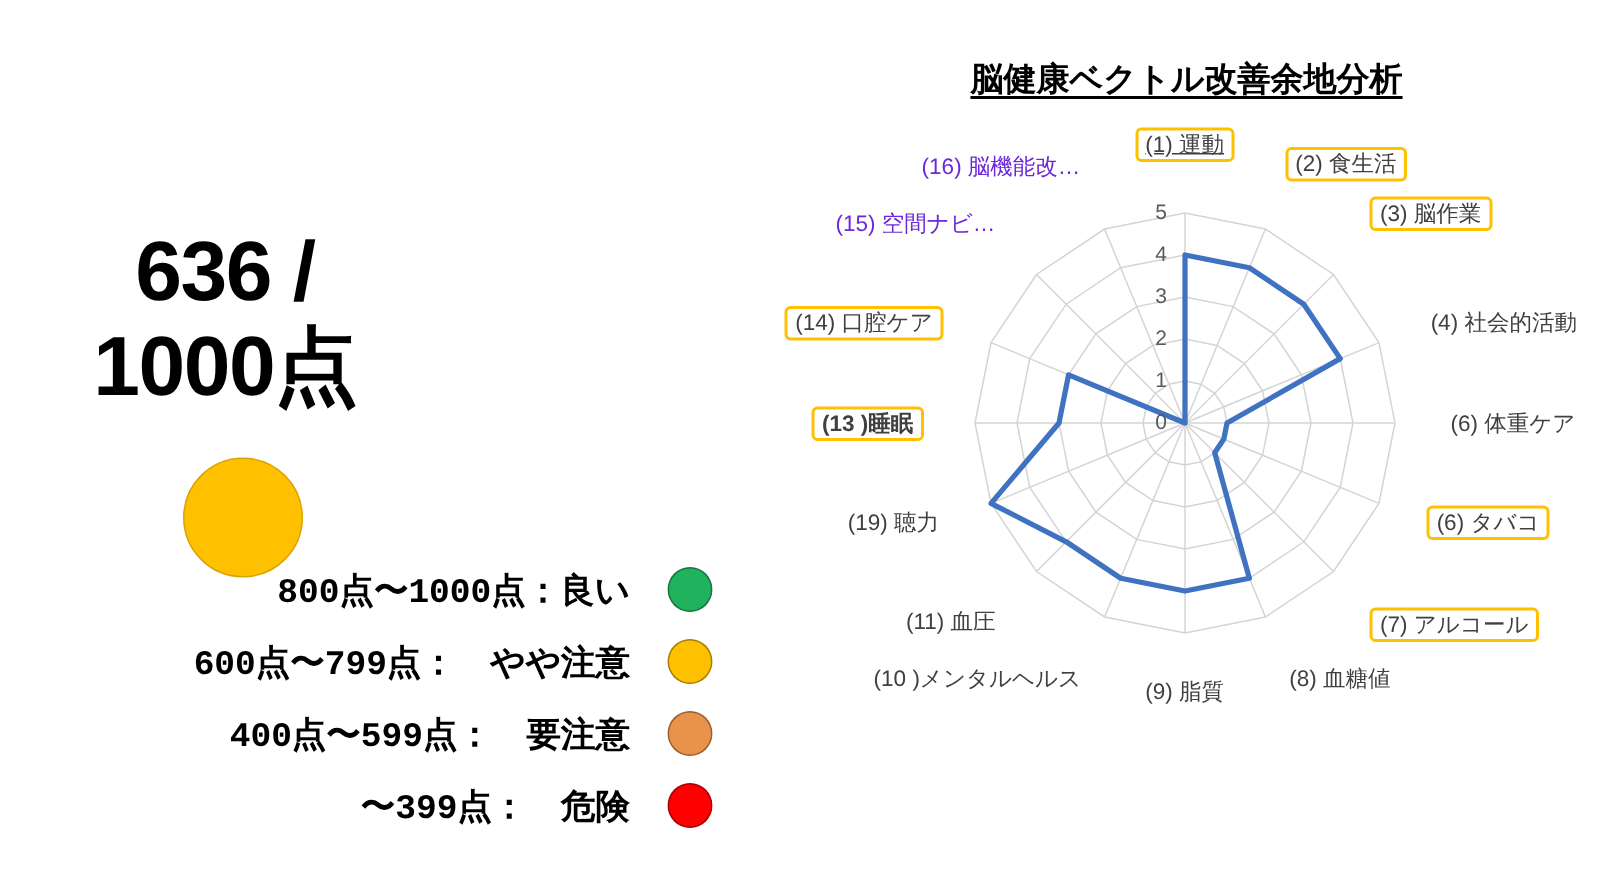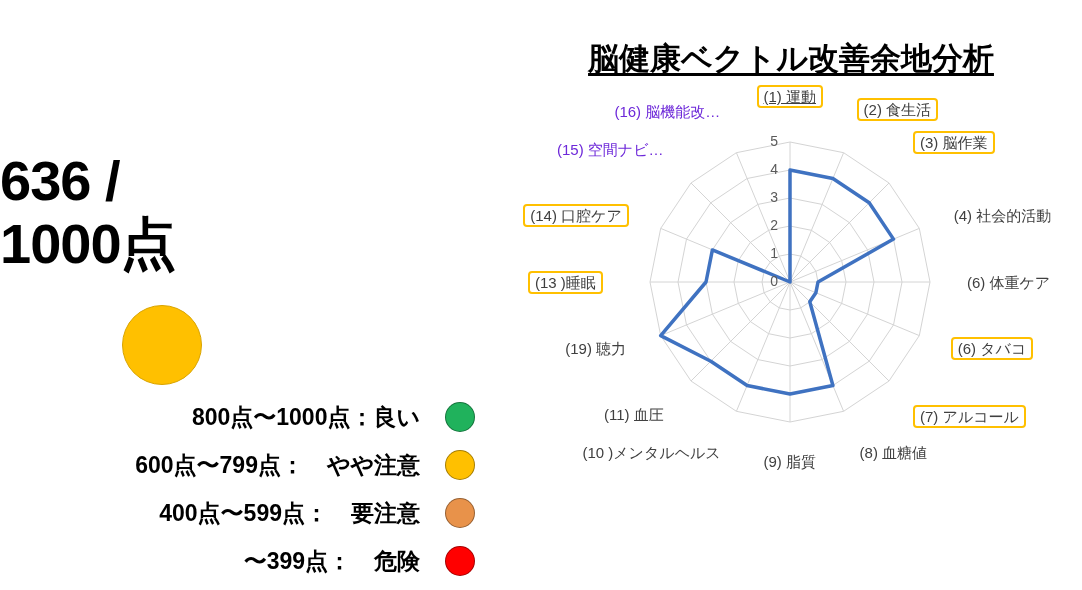--- a/index.html
+++ b/index.html
@@ -23,42 +23,44 @@
     top: 0;
     width: 500px;
     height: 590px;
   }
 
   #score-display {
     position: absolute;
     left: 0;
     top: 150px;
     width: 300px;
+    text-align: center;
     font-size: 56px;
     font-weight: bold;
     line-height: 1.12;
     letter-spacing: -1px;
   }
 
   #score-dot {
     position: absolute;
     left: 122px;
     top: 305px;
     width: 78px;
     height: 78px;
     border-radius: 50%;
     background: #ffc000;
     border: 1px solid #d9a400;
   }
 
   #legend {
     position: absolute;
     left: 20px;
-    top: 396px;
+    top: 372px;
     width: 460px;
+    font-family: Liberation Mono, monospace;
   }
   .legend-row {
     position: relative;
     height: 48px;
   }
   .legend-label {
     position: absolute;
     right: 60px;
     top: 6px;
     font-size: 23px;
@@ -82,21 +84,21 @@
     top: 0;
     width: 582px;
     height: 590px;
   }
   #chart-title {
     position: absolute;
     left: 0;
     top: 38px;
     width: 582px;
     text-align: center;
-    font-size: 31px;
+    font-size: 22px;
     font-weight: bold;
     letter-spacing: 0px;
     text-decoration: underline;
     text-underline-offset: 4px;
   }
   #radar-wrap {
     position: absolute;
     left: 0;
     top: 86px;
     width: 582px;
@@ -211,18 +213,18 @@
       <div class="axis-label boxed" style="left: 413.037px; top: 33px; margin-top: 12px;">(3) 脳作業</div>
       <div class="axis-label plain" style="left: 450.755px; top: 119.913px;">(4) 社会的活動</div>
       <div class="axis-label plain" style="left: 464px; top: 186.5px;">(6) 体重ケア</div>
       <div class="axis-label boxed" style="left: 450.755px; top: 251.087px;">(6) タバコ</div>
       <div class="axis-label boxed" style="left: 413.037px; top: 319.037px; text-align: right;">(7) アルコール</div>
       <div class="axis-label plain" style="left: 356.587px; top: 356.755px;">(8) 血糖値</div>
       <div class="axis-label plain" style="left: 260.5px; top: 366px;">(9) 脂質</div>
       <div class="axis-label plain" style="left: 79.4131px; top: 356.755px;">(10 )メンタルヘルス</div>
       <div class="axis-label plain" style="left: 100.963px; top: 319.037px;">(11) 血圧</div>
       <div class="axis-label plain" style="left: 62.245px; top: 253.087px;">(19) 聴力</div>
-      <div class="axis-label boxed" style="left: 28px; top: 184.5px;">(13 )睡眠</div>
+      <div class="axis-label boxed" style="left: 41px; top: 184.5px; font-weight: bold;">(13 )睡眠</div>
       <div class="axis-label boxed" style="left: 23.245px; top: 117.913px;">(14) 口腔ケア</div>
       <div class="axis-label muted" style="left: 53.9634px; top: 53.9634px;">(15) 空間ナビ…</div>
       <div class="axis-label muted" style="left: 111.413px; top: 16.245px;">(16) 脳機能改…</div>
     </div>
 </div>
 
 </body></html>

